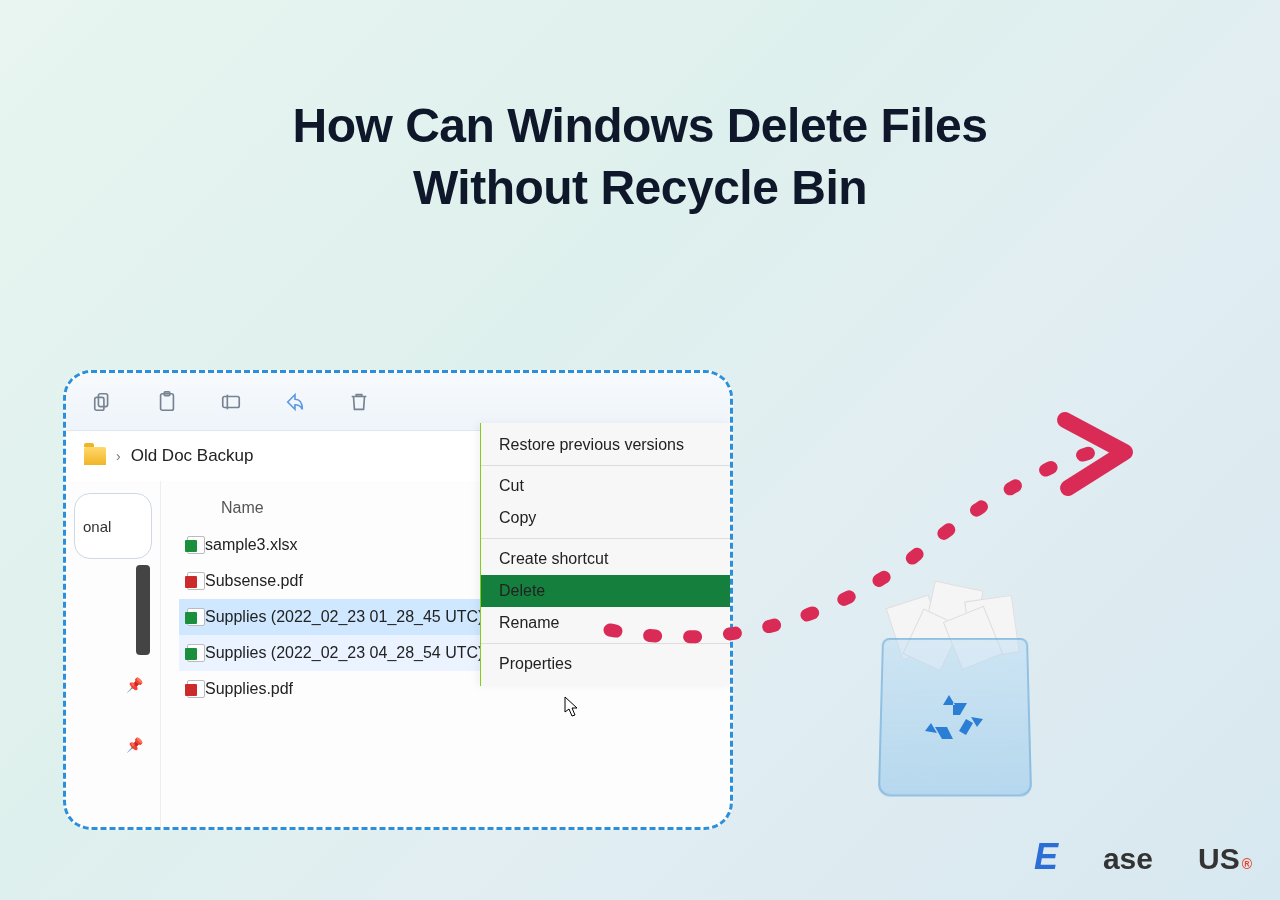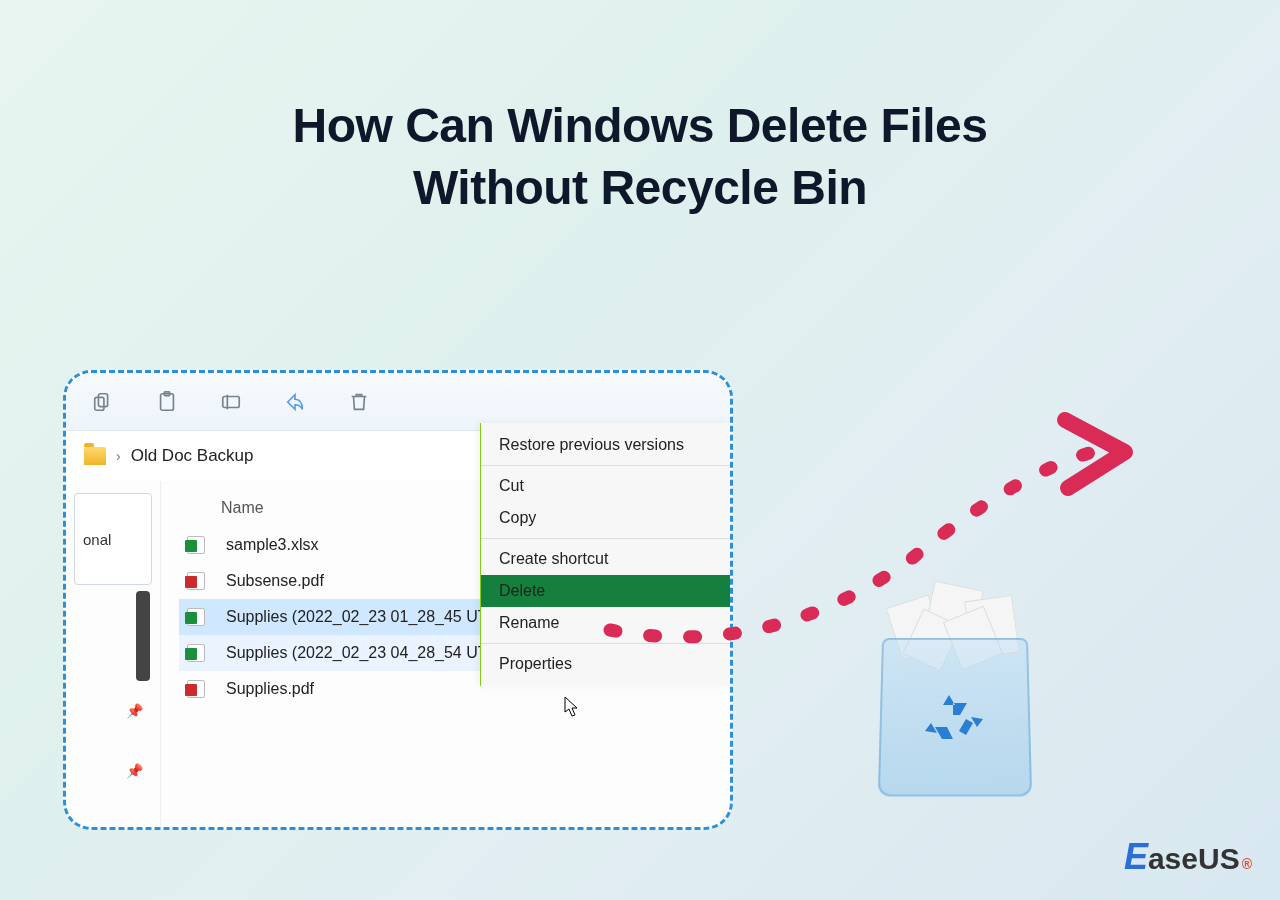--- a/index.html
+++ b/index.html
@@ -64,38 +64,38 @@
 }
 .chev { color:#777; font-size:14px; }
 .body-area { display:flex; height: calc(100% - 108px); }
 .sidebar {
   width: 95px;
   border-right: 1px solid #eee;
   padding: 6px 0 0 0;
 }
 .sidebar-card {
   margin: 6px 8px;
-  height: 92px;
+  height: 66px;
   border: 1px solid #cfd8e3;
-  border-radius: 4px;
+  border-radius: 16px;
   display:flex; align-items:center; justify-content:flex-start;
   padding-left:8px;
   font-size: 15px; color:#333;
   background:#fff;
 }
 .sidebar-handle{
   width: 14px; height: 90px;
   background:#444; border-radius:4px;
   margin: 4px 0 0 70px;
 }
 .pin { color:#666; font-size:14px; margin: 22px 0 0 60px; }
 .main { flex:1; padding: 10px 0 0 18px; position:relative; }
 .col-header { color:#555; font-size:16px; padding: 8px 0 10px 42px; }
 .file-row {
-  display:flex; align-items:center; gap:21px;
+  display:flex; align-items:center; gap:0;
   height: 36px; font-size:16px; color:#222;
   padding-left: 8px;
 }
 .file-row.selected { background:#cfe8ff; }
 .file-row.highlight { background:#eaf3ff; }
 .xlsx-ic, .pdf-ic {
   width:18px; height:18px; border-radius:2px; position:relative; flex-shrink:0;
 }
 .xlsx-ic { background:#fff; border:1px solid #bbb; }
 .xlsx-ic::after{content:"";position:absolute;left:-3px;top:3px;width:12px;height:12px;background:#1a8f3c;border-radius:1px;}
@@ -151,21 +151,21 @@
   width: 560px; height: 260px;
   pointer-events:none;
 }
 .logo {
   position:absolute;
   right: 28px; bottom: 22px;
   display:flex; align-items:baseline;
   font-size: 30px; font-weight:700;
 }
 .logo .e { color:#2b6fd6; font-size:36px; font-style:italic; font-weight:800; }
-.logo .rest { color:#333; }
+.logo .rest { color:#333;margin-left:45px; }
 .logo .r { color:#e8452f; font-weight:800; }
 </style>
 </head>
 <body>
 
 <div class="title">
   <div>How Can Windows Delete Files</div>
   <div>Without Recycle Bin</div>
 </div>
 

